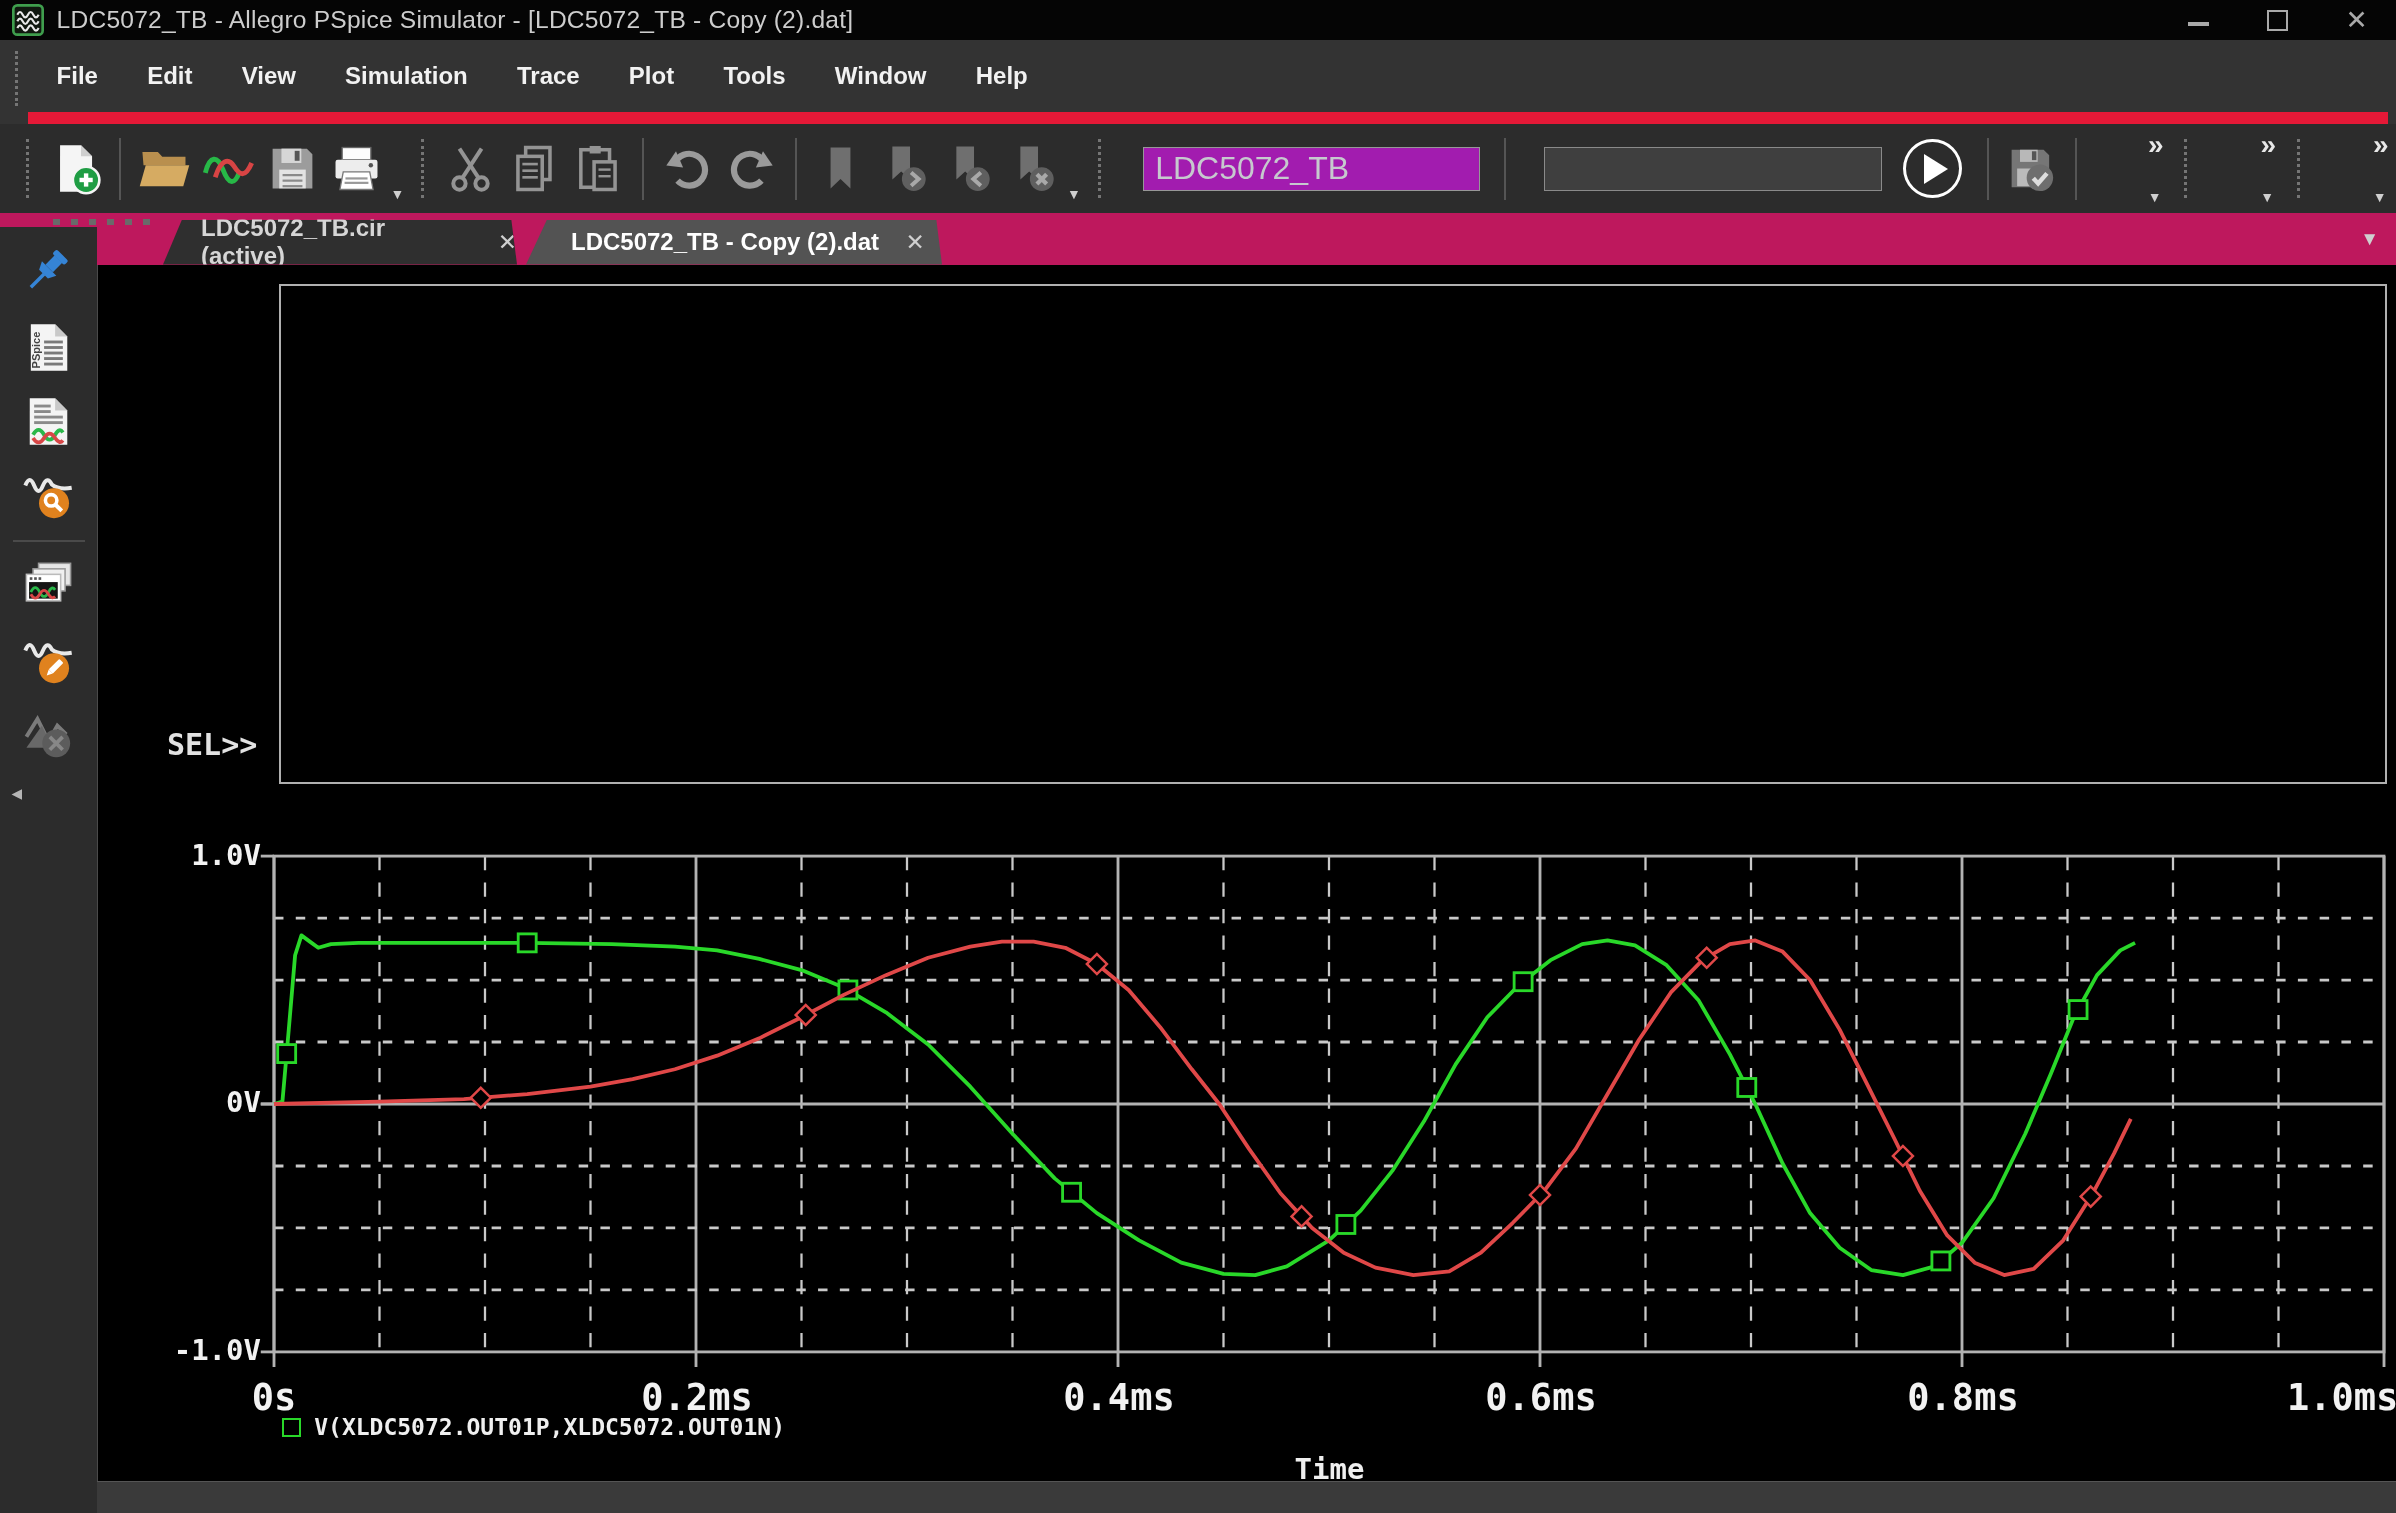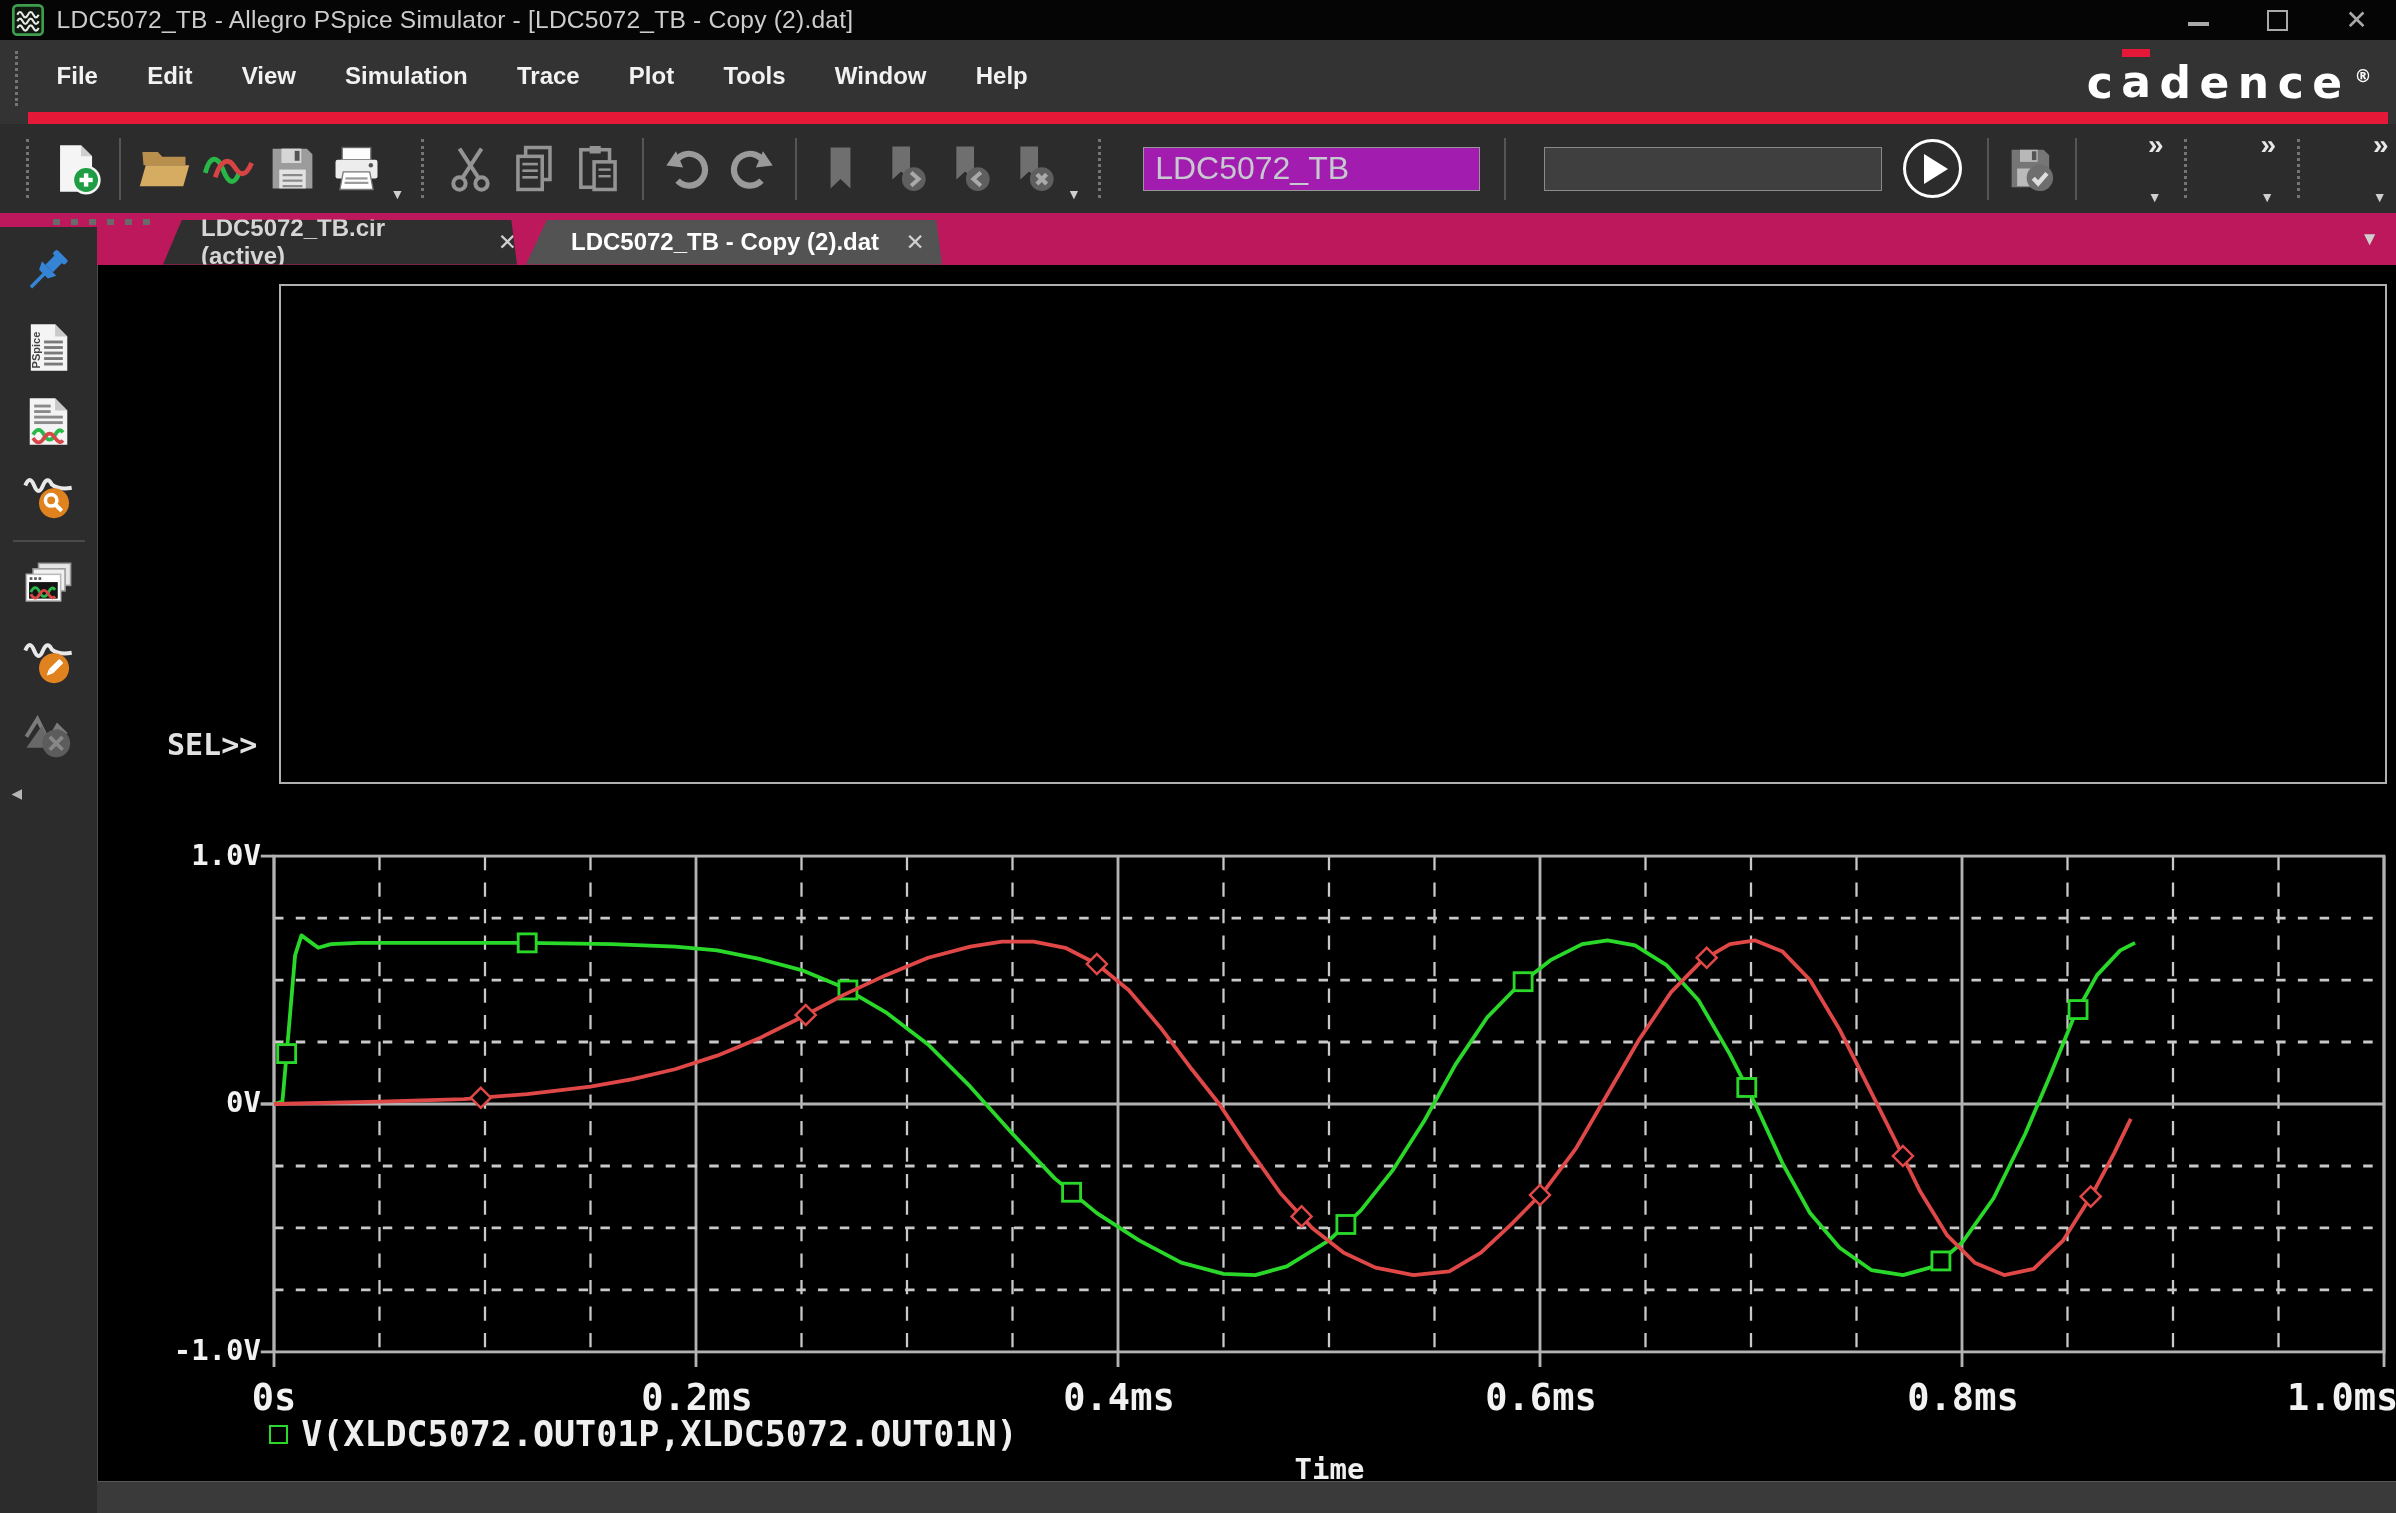--- a/index.html
+++ b/index.html
@@ -73,22 +73,22 @@
     background:#3a3a3a; border-top:1.9px solid #555; }
   .topplot { position:absolute; left:277px; top:284px; width:2108px; height:500px;
     border:2.8px solid #b0b0b0; background:#000; }
   .sel-label { position:absolute; left:167px; top:727px; color:#e2e2e2;
     font-family:"DejaVu Sans Mono", monospace; font-weight:bold; font-size:30px; }
   #plot-svg { position:absolute; left:274px; top:856px; overflow:visible; }
   .ytick { position:absolute; width:142px; text-align:right; color:#f2f2f2;
     font-family:"DejaVu Sans Mono", monospace; font-weight:bold; font-size:29px; }
   .xtick { position:absolute; color:#f2f2f2; font-family:"DejaVu Sans Mono", monospace;
     font-weight:bold; font-size:37px; transform:translateX(-50%); }
-  .legend { position:absolute; left:269px; top:1414px; display:flex; align-items:center;
-    color:#efefef; font-family:"DejaVu Sans Mono", monospace; font-weight:bold; font-size:35px; }
+  .legend { position:absolute; left:282px; top:1414px; display:flex; align-items:center;
+    color:#efefef; font-family:"DejaVu Sans Mono", monospace; font-weight:bold; font-size:23px; }
   .legend .item { display:flex; align-items:center; margin-right:24.6px; }
   .legend .sw { margin-right:13.2px; }
   .legend .sw.square { width:19px; height:19px; border:2.8px solid #29d829; }
   .legend .sw.diamond { width:15px; height:15px; border:2.8px solid #e04848; transform:rotate(45deg); margin:0 17px 0 3.8px; }
   .time-label { position:absolute; left:1235px; top:1452px; width:189px; text-align:center;
     color:#efefef; font-family:"DejaVu Sans Mono", monospace; font-weight:bold; font-size:29px; }
 </style>
 </head>
 <body>
 
@@ -121,21 +121,20 @@
         <div class="menu-item">File</div>
         <div class="menu-item">Edit</div>
         <div class="menu-item">View</div>
         <div class="menu-item">Simulation</div>
         <div class="menu-item">Trace</div>
         <div class="menu-item">Plot</div>
         <div class="menu-item">Tools</div>
         <div class="menu-item">Window</div>
         <div class="menu-item">Help</div>
       </div>
-    <div class="cadence"><span>c</span><span class="a-wrap"><span>a</span><span class="macron"></span></span><span>dence</span><span class="reg">®</span></div>
     <div class="red-line"></div>
   </div>
 
   <div class="toolbar">
     <div class="tb-grip"></div>
     <div class="tb-icon">
       <svg viewBox="0 0 24 24">
         <path d="M5 1.5 h9.5 l5 5 V22.5 H5 Z" fill="#f5f5f5"></path>
         <path d="M14.5 1.5 l5 5 h-5 Z" fill="#cfcfcf"></path>
         <circle cx="16.8" cy="17.2" r="6" fill="#1f9d44" stroke="#f5f5f5" stroke-width="1.2"></circle>

